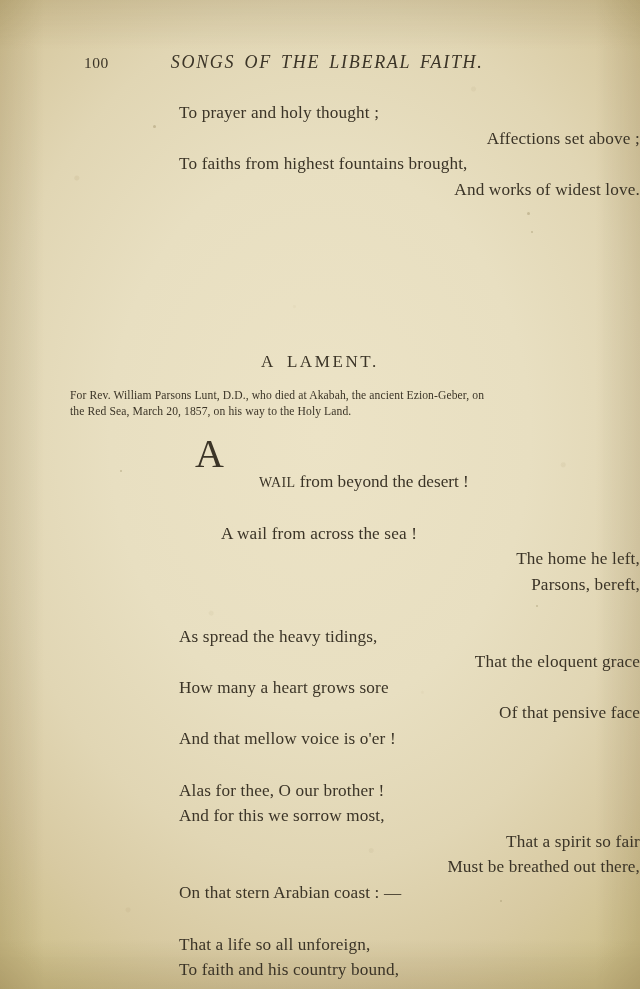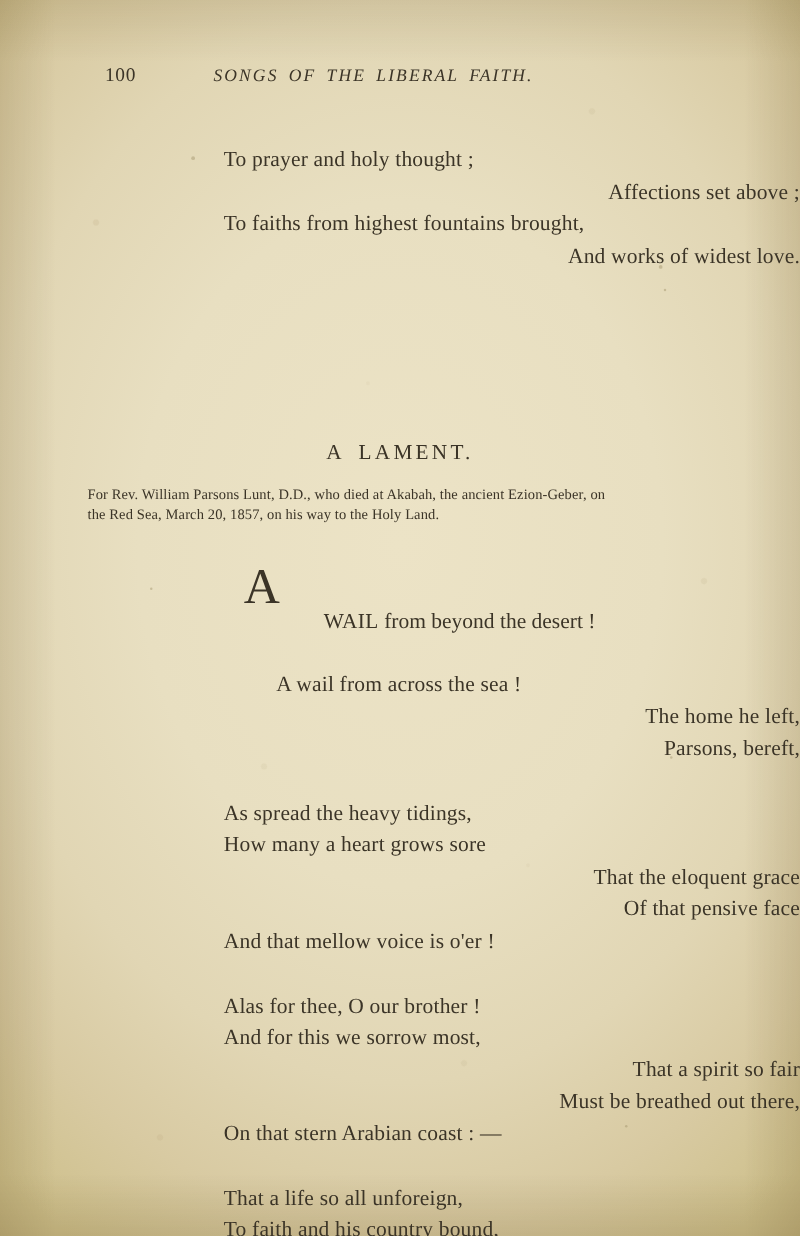--- a/index.html
+++ b/index.html
@@ -78,33 +78,32 @@
   .folio {
     font-size: 15.5px;
     letter-spacing: .5px;
     font-variant-numeric: oldstyle-nums;
     font-feature-settings: "onum" 1;
     color: #3b3427;
   }
   .head-title {
     margin-left: 62px;
     font-style: italic;
-    font-size: 14px;
+    font-size: 18px;
     letter-spacing: 1.7px;
     word-spacing: 3px;
     color: #3b3427;
   }
 
   
   .poem {
     position: absolute;
     left: 0;
     right: 0;
     text-align: left;
-    margin-top: 15px;
   }
   .stanza { margin: 0 0 0 0; }
   .line {
     font-size: 17.2px;
     line-height: 25.6px;
     letter-spacing: .15px;
     white-space: pre;
     color: #3b3427;
   }
   .i0 { padding-left: 0; }
@@ -158,21 +157,21 @@
   }
   .dropcap {
     position: absolute;
     left: 16px;
     top: -9px;
     font-size: 40px;
     line-height: 40px;
     color: #3b3427;
   }
   .smallcaps {
-    font-size: 17px;
+    font-size: 14px;
     letter-spacing: .4px;
     font-family: Liberation Serif, serif;
   }
   .second-line {
     padding-left: 42px;
   }
 
   
   .speck {
     position: absolute;
@@ -227,22 +226,22 @@
         <div class="dropcap-line">
           <span class="dropcap">A</span><span class="smallcaps">WAIL</span><span> from beyond the desert !</span>
         </div>
         <div class="line second-line">A wail from across the sea !</div>
         <div class="line i1">The home he left,</div>
         <div class="line i1">Parsons, bereft,</div>
       </div>
 
       <div class="stanza">
         <div class="line i0">As spread the heavy tidings,</div>
+        <div class="line i1">That the eloquent grace</div>
         <div class="line i0">How many a heart grows sore</div>
-        <div class="line i1">That the eloquent grace</div>
         <div class="line i1">Of that pensive face</div>
         <div class="line i0">And that mellow voice is o'er !</div>
       </div>
 
       <div class="stanza">
         <div class="line i0">Alas for thee, O our brother !</div>
         <div class="line i0">And for this we sorrow most,</div>
         <div class="line i1">That a spirit so fair</div>
         <div class="line i1">Must be breathed out there,</div>
         <div class="line i0">On that stern Arabian coast : —</div>

